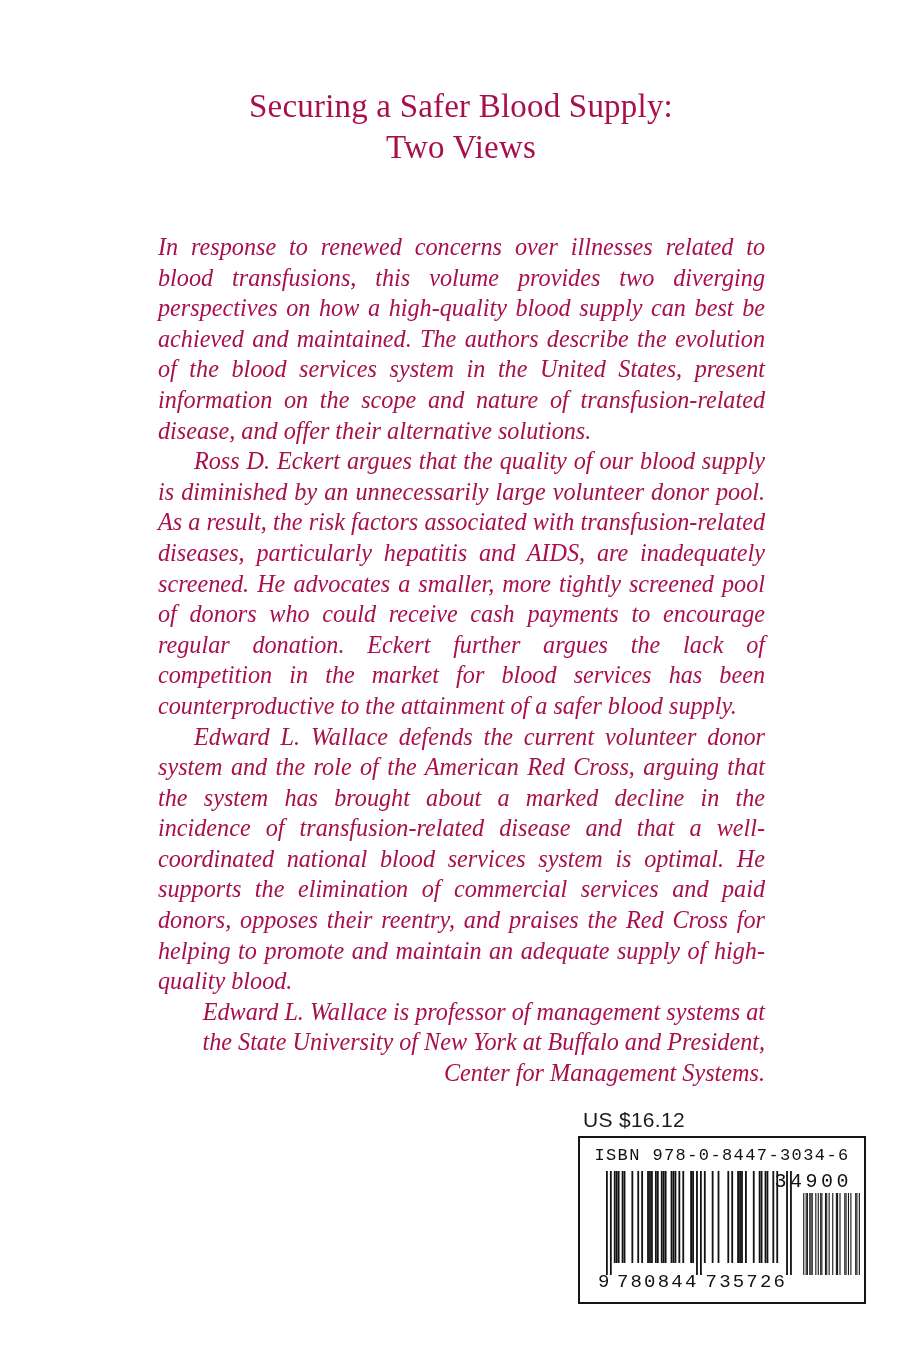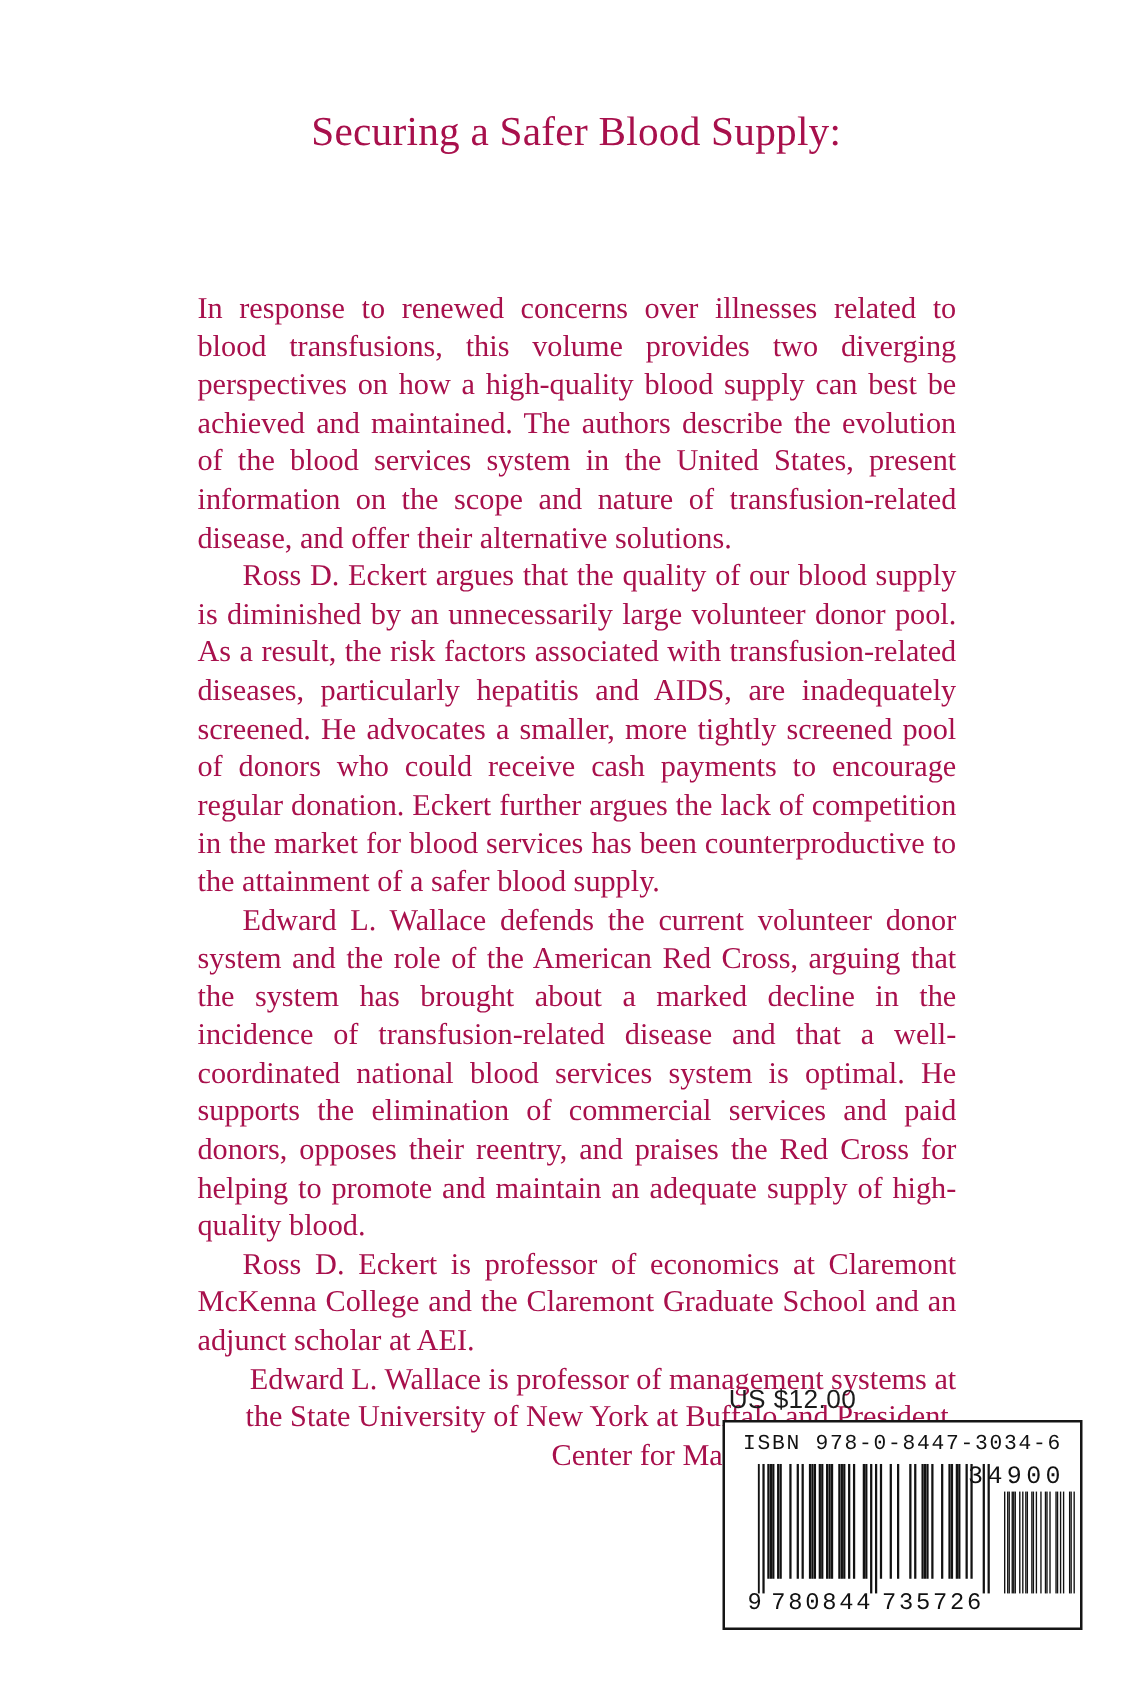--- a/index.html
+++ b/index.html
@@ -61,20 +61,21 @@
     left: 158px;
     top: 232px;
     width: 607px;
     color: #a8104c;
     font-family: "Liberation Serif", "DejaVu Serif", serif;
     font-size: 24.2px;
     line-height: 30.6px;
     text-align: justify;
     text-justify: inter-word;
     hyphens: manual;
+    font-style: italic;
     -webkit-hyphens: manual;
   }
   .body-copy p {
     margin: 0;
     text-indent: 0;
   }
   .body-copy p + p {
     text-indent: 36px;
   }
   .body-copy p:last-child {
@@ -159,32 +160,32 @@
   .ean-digits .d-left { letter-spacing: 2.2px; }
   .ean-digits .d-right { letter-spacing: 2.2px; margin-left: 7px; margin-top: 24px; }
 </style>
 </head>
 <body>
 
 <div id="cover">
 
   <div class="title-block">
     <div class="title-line">Securing a Safer Blood Supply:</div>
+    <div class="title-line">Two Views</div>
   </div>
 
 
   <div class="body-copy">
     <p>In response to renewed concerns over illnesses related to blood transfusions, this volume provides two diverging perspectives on how a high-quality blood supply can best be achieved and maintained. The authors describe the evolution of the blood services system in the United States, present information on the scope and nature of transfusion-related disease, and offer their alternative solutions.</p>
     <p>Ross D. Eckert argues that the quality of our blood supply is diminished by an unnecessarily large volunteer donor pool. As a result, the risk factors associated with transfusion-related diseases, particularly hepatitis and AIDS, are inadequately screened. He advocates a smaller, more tightly screened pool of donors who could receive cash payments to encourage regular donation. Eckert further argues the lack of competition in the market for blood services has been counterproductive to the attainment of a safer blood supply.</p>
     <p>Edward L. Wallace defends the current volunteer donor system and the role of the American Red Cross, arguing that the system has brought about a marked decline in the incidence of transfusion-related disease and that a well-coordinated national blood services system is optimal. He supports the elimination of commercial services and paid donors, opposes their reentry, and praises the Red Cross for helping to promote and maintain an adequate supply of high-quality blood.</p>
-    <p>Ross D. Eckert is professor of economics at Claremont McKenna College and the Claremont Graduate School and an adjunct scholar at AEI.</p>
     <p>Edward L. Wallace is professor of management systems at the State University of New York at Buffalo and President, Center for Management Systems.</p>
   </div>
 
-  <div class="price">US $12.00</div>
+  <div class="price">US $16.12</div>
 
   <div class="barcode-box">
 
     <div class="isbn-text">ISBN 978-0-8447-3034-6</div>
     <div class="addon-text">34900</div>
 
     <div class="bars-main">
       <svg width="186" height="104" viewBox="0 0 186 104" xmlns="http://www.w3.org/2000/svg" aria-hidden="true">
         <g fill="#121212" id="main-bars">
             <rect x="0.00" y="0" width="1.80" height="104"></rect>

